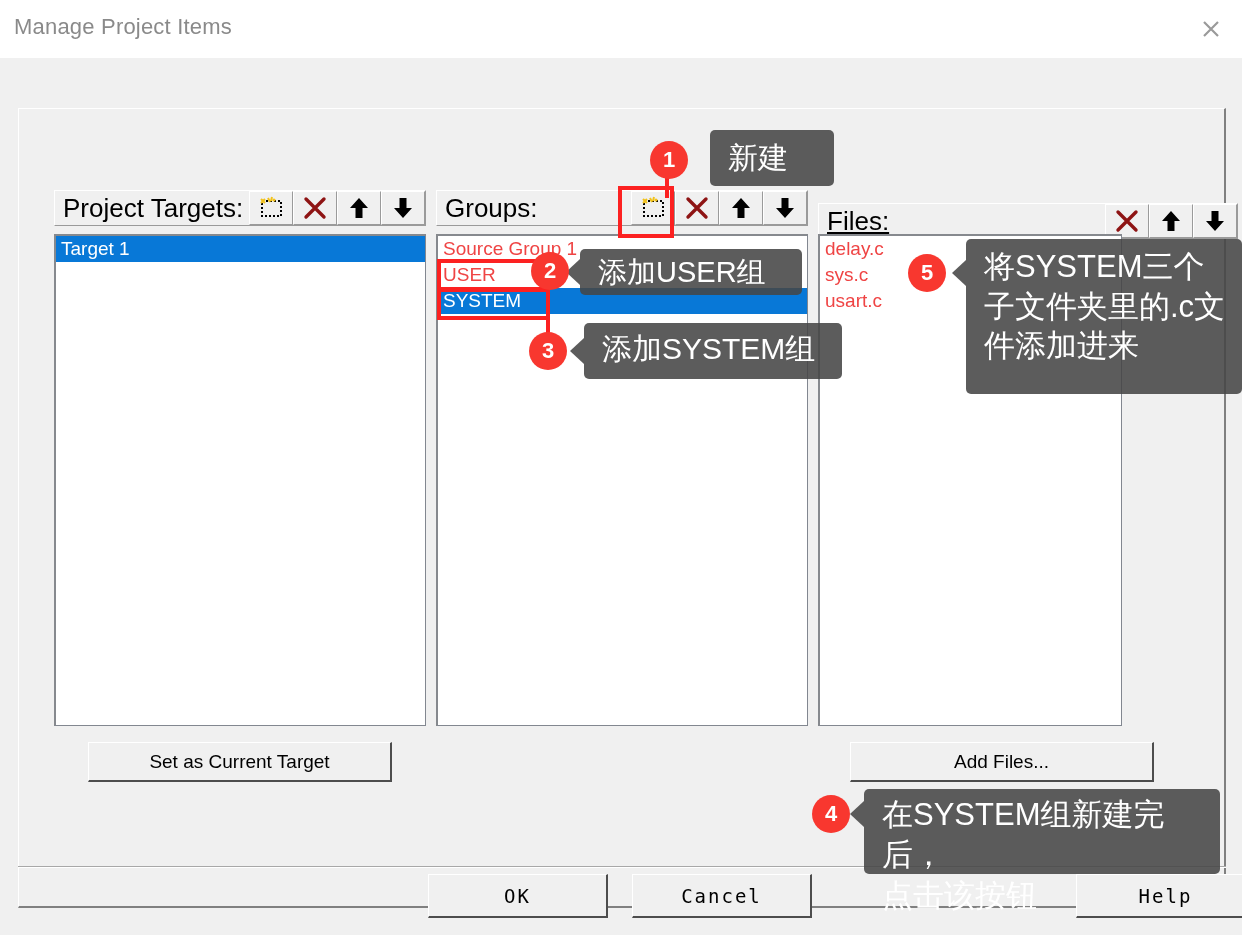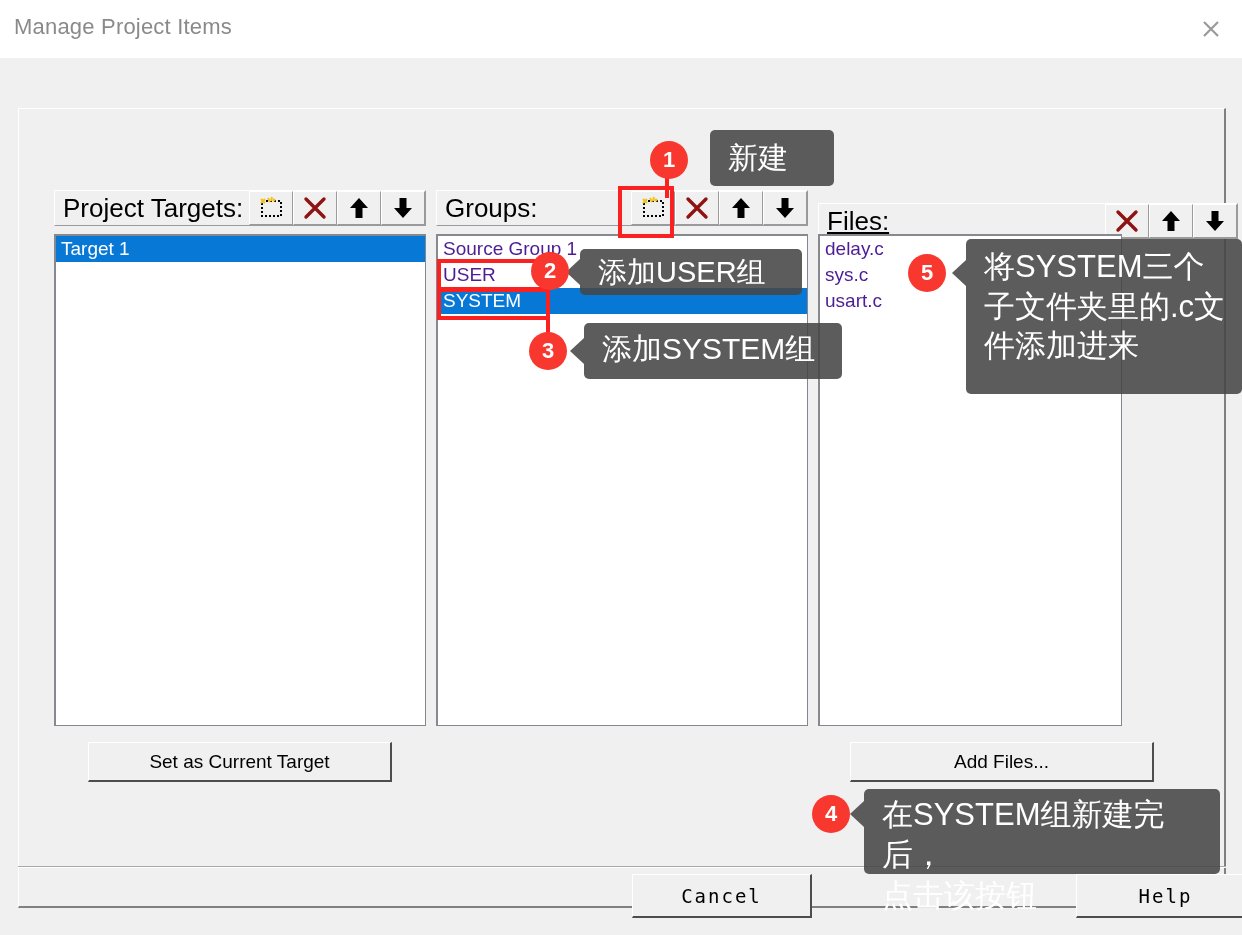--- a/index.html
+++ b/index.html
@@ -93,21 +93,21 @@
   .listbox {
     position: absolute;
     background: #ffffff;
     border: 1px solid #828790;
     border-top: 2px solid #86898e;
     border-left: 2px solid #86898e;
     overflow: hidden;
   }
   .listrow {
     height: 26px; line-height: 26px;
-    font-size: 19px; color: #4c1d95;
+    font-size: 19px; color: #ef4444;
     padding-left: 5px;
     white-space: nowrap;
     font-family: "Liberation Sans", sans-serif;
   }
   .listrow.selected { background: #0878d7; color: #ffffff; }
 
   
   .pbtn {
     position: absolute;
     background: #f0f0f0;
@@ -266,20 +266,23 @@
     <div class="listrow">sys.c</div>
     <div class="listrow">usart.c</div>
   </div>
 
   <div class="pbtn" style="left:850px; top:742px; width:304px; height:40px;">
     <span>Add Files...</span>
   </div>
 
   <div class="botsep"></div>
 
+  <div class="pbtn mono" style="left:428px; top:874px; width:180px; height:44px;">
+    <span>OK</span>
+  </div>
   <div class="pbtn mono" style="left:632px; top:874px; width:180px; height:44px;">
     <span>Cancel</span>
   </div>
   <div class="pbtn mono" style="left:1076px; top:874px; width:180px; height:44px;">
     <span>Help</span>
   </div>
 
   <div class="redbox" style="left:618px; top:186px; width:56px; height:52px;"></div>
   <div class="redline" style="left:665px; top:170px; width:4px; height:28px;"></div>
 

